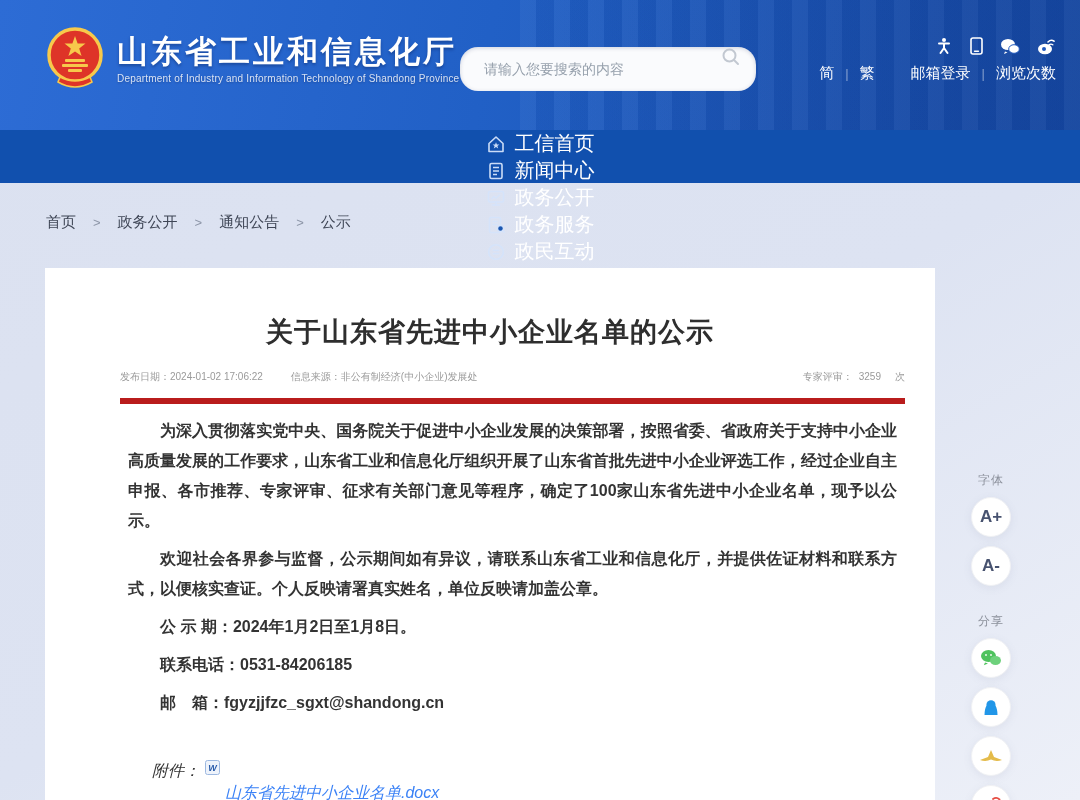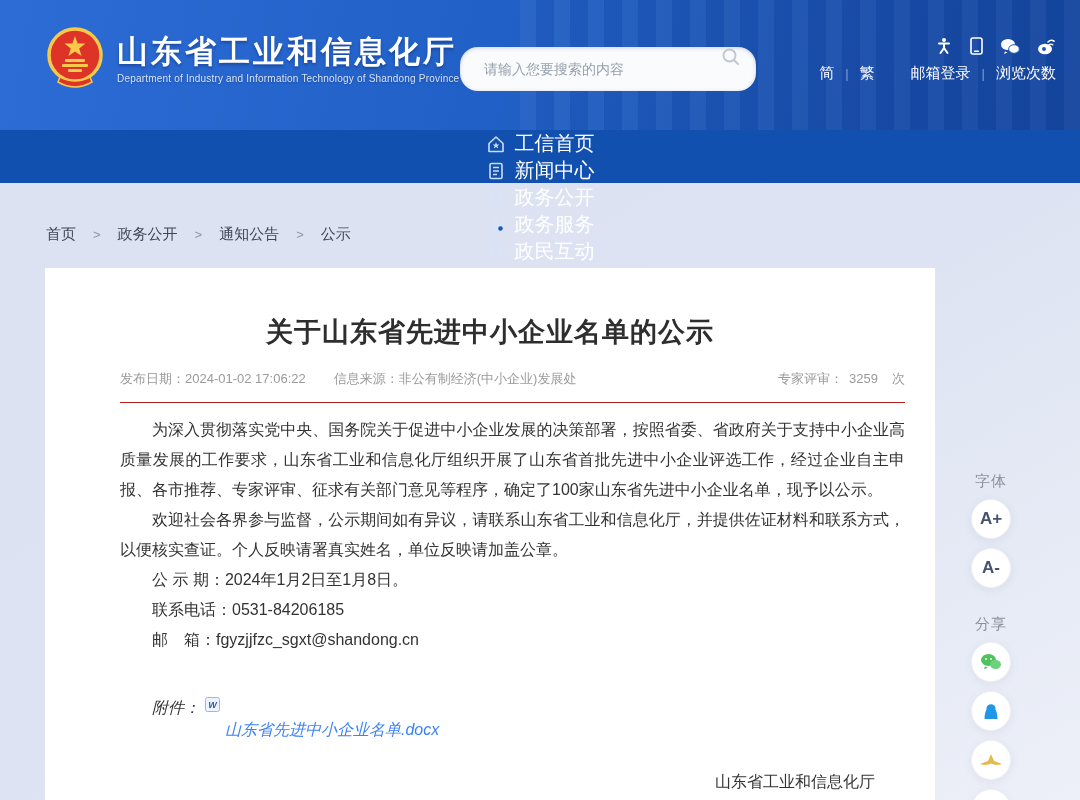--- a/index.html
+++ b/index.html
@@ -57,57 +57,57 @@
     background:#1150ae; display:flex; justify-content:space-between; align-items:center;
     padding:0 46px;
     flex-direction:column;
   }
   .nav-item { display:flex; align-items:center; gap:9px; color:#fff; font-size:20px; cursor:pointer; white-space:nowrap; }
   .nav-item svg { display:block; opacity:.95; }
 
   
   .breadcrumb {
     position:absolute; top:213px; left:46px; display:flex; gap:17px; align-items:center;
-    font-size:15px; color:#3f4656;margin-top:12px;
+    font-size:15px; color:#3f4656;
   }
   .breadcrumb .crumb { cursor:pointer; }
   .breadcrumb .crumb-sep { color:#8d96a8; font-size:13px; }
 
   
   .card {
     position:absolute; left:45px; top:268px; width:890px; height:542px;
     background:#ffffff;
   }
   .article-title {
     margin-top:46px; text-align:center; font-size:27px; font-weight:bold;
     color:#2e2e2e; letter-spacing:1px;
   }
   .meta {
-    margin:20px 30px 0 75px; padding-bottom:14px; border-bottom:1px solid #b91c1c;
-    display:flex; justify-content:space-between; font-size:13px; color:#9a9a9a;
+    margin:20px 30px 0 75px; padding-bottom:14px; border-bottom:6px solid #b91c1c;
+    display:flex; justify-content:space-between; font-size:10px; color:#9a9a9a;
   }
   .meta-left { display:flex; gap:28px; }
   .meta-right span { margin-left:6px; }
   .meta-right .unit { margin-left:14px; }
   .content { margin:12px 30px 0 75px; font-size:16px; color:#333; line-height:30px; }
-  .content p { margin:0; text-indent:2em; text-align:justify; }
+  .content p { margin:8px; text-indent:2em; text-align:justify;font-weight:bold; }
   .attach-row { margin-top:16px; padding-left:32px; display:flex; align-items:center; gap:5px;font-style:italic; }
   .attach-row .attach-label { color:#333; }
   .attach-row .word-icon { width:15px; height:15px; margin-top:-8px; }
   .attach-name { color:#3b82f6; cursor:pointer;margin-top:44px; }
   .signature { margin-top:22px; text-align:right; padding-right:10px; line-height:30px; }
   .sig-org { display:block; margin-right:20px; }
   .sig-date { display:block; }
 
   
   .toolbar {
     position:absolute; left:966px; top:472px; width:50px;
     display:flex; flex-direction:column; align-items:center;
   }
-  .tool-label { font-size:15px; color:#8b909b; letter-spacing:1px; }
+  .tool-label { font-size:12px; color:#8b909b; letter-spacing:1px; }
   .tool-label.share { margin-top:27px;font-family:Liberation Mono, monospace; }
   .circle {
     width:40px; height:40px; border-radius:50%; background:#fff;
     border:1px solid #f0f1f4; box-shadow:0 2px 8px rgba(110,120,145,.10);
     display:flex; align-items:center; justify-content:center; cursor:pointer;
   }
   .circle.font-btn { color:#47526f; font-size:17px; font-weight:bold; }
   .c1 { margin-top:8px; } .c2 { margin-top:9px; }
 </style>
 </head>

